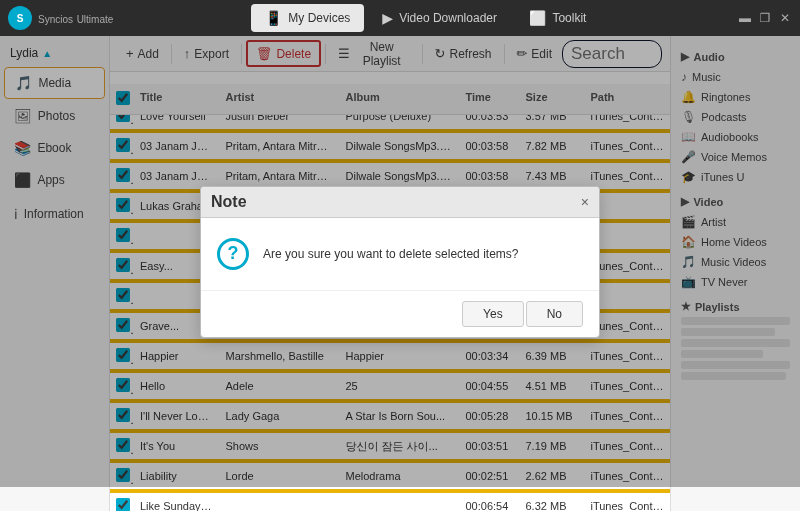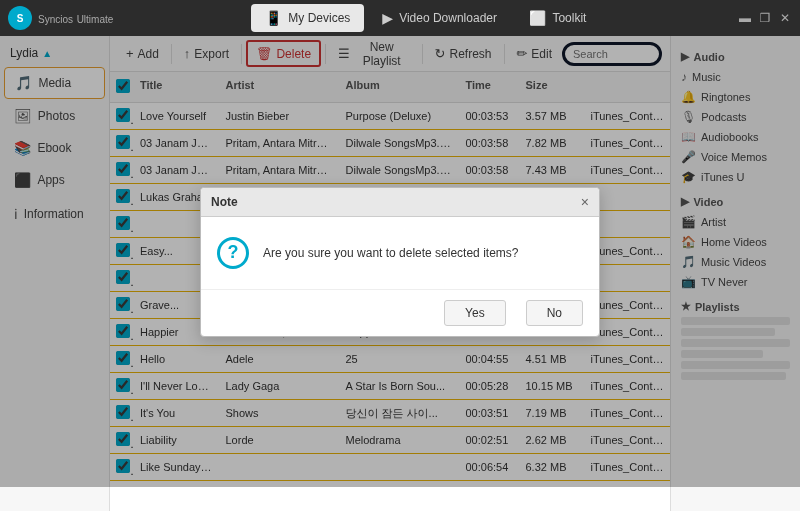--- a/index.html
+++ b/index.html
@@ -32,47 +32,47 @@
     .sidebar-item.active .sidebar-icon { color: #e8a030; }
 
     
     .content-area { flex: 1; display: flex; flex-direction: column; overflow: hidden; }
     .toolbar { height: 36px; background: #fafafa; border-bottom: 1px solid #ddd; display: flex; align-items: center; padding: 0 8px; gap: 2px; }
     .toolbar-btn { display: flex; align-items: center; gap: 4px; padding: 4px 8px; border: none; background: none; cursor: pointer; color: #444; font-size: 12px; border-radius: 3px; }
     .toolbar-btn.delete { color: #cc3333; }
     .toolbar-btn .btn-icon { font-size: 13px; }
     .toolbar-sep { width: 1px; height: 20px; background: #ddd; margin: 0 2px; }
     .toolbar-search { margin-left: auto; display: flex; align-items: center; }
-    .search-box { border: 3px solid #0f172a; border-radius: 12px; padding: 3px 8px; font-size: 11px; color: #999; width: 100px; background: white; }
+    .search-box { border: 1px solid #0f172a; border-radius: 12px; padding: 3px 8px; font-size: 17px; color: #999; width: 100px; background: white; }
 
     
     .table-area { flex: 1; overflow-y: auto; background: white; }
-    .table-header { display: grid; grid-template-columns: 24px 1fr 120px 120px 60px 65px 1fr; background: #f5f5f5; border-bottom: 1px solid #ddd; padding: 4px 0; position: sticky; top: 0; z-index: 10; }
+    .table-header { display: grid; grid-template-columns: 24px 1fr 120px 120px 60px 65px 1fr; background: #f5f5f5; border-bottom: 1px solid #ddd; padding: 4px 0; position: sticky; top: 12px; z-index: 10; }
     .th { padding: 3px 6px; font-size: 11px; color: #555; font-weight: 600; }
-    .table-row { display: grid; grid-template-columns: 24px 1fr 120px 120px 60px 65px 1fr; border-bottom: 1px solid #eab308; align-items: center; }
+    .table-row { display: grid; grid-template-columns: 24px 1fr 120px 120px 60px 65px 1fr; border-bottom: 4px solid #eab308; align-items: center; }
     .td { padding: 5px 6px; font-size: 11px; color: #333; white-space: nowrap; overflow: hidden; text-overflow: ellipsis; }
     .checkbox { width: 14px; height: 14px; accent-color: #00aacc; }
 
     
     .right-panel { width: 130px; background: #f7f7f7; border-left: 1px solid #ddd; padding: 8px 6px; }
     .right-section-title { font-size: 11px; color: #555; font-weight: 600; margin: 6px 0 4px 4px; display: flex; align-items: center; gap: 4px; }
     .right-item { display: flex; align-items: center; gap: 5px; padding: 3px 4px; font-size: 11px; color: #444; cursor: pointer; border-radius: 3px; }
     .right-icon { font-size: 12px; color: #666; }
     .blurred-bar { height: 8px; background: #ccc; border-radius: 2px; margin: 3px 4px; opacity: 0.5; }
 
     
     .dialog-overlay { position: absolute; top: 36px; left: 0; right: 0; bottom: 24px; background: rgba(0,0,0,0.3); display: flex; align-items: center; justify-content: center; z-index: 100; }
     .dialog { background: white; border: 1px solid #bbb; border-radius: 4px; width: 400px; box-shadow: 0 4px 16px rgba(0,0,0,0.2); }
     .dialog-title-bar { background: #e8e8e8; padding: 6px 10px; display: flex; align-items: center; justify-content: space-between; border-bottom: 1px solid #ccc; border-radius: 4px 4px 0 0; }
-    .dialog-title { font-size: 12px; font-weight: 600; color: #333; }
+    .dialog-title { font-size: 16px; font-weight: 600; color: #333; }
     .dialog-close { background: none; border: none; cursor: pointer; color: #666; font-size: 14px; }
     .dialog-body { padding: 20px 16px; display: flex; align-items: center; gap: 14px; }
     .dialog-icon { width: 32px; height: 32px; border-radius: 50%; border: 3px solid #00aacc; display: flex; align-items: center; justify-content: center; color: #00aacc; font-size: 18px; font-weight: bold; flex-shrink: 0; }
     .dialog-message { font-size: 12px; color: #333; }
-    .dialog-footer { padding: 10px 16px; display: flex; justify-content: flex-end; gap: 20px; border-top: 1px solid #eee; }
+    .dialog-footer { padding: 10px 16px; display: flex; justify-content: flex-end; gap: 2px; border-top: 1px solid #eee; }
     .dialog-btn { padding: 5px 20px; border: 1px solid #ccc; border-radius: 3px; font-size: 12px; cursor: pointer; background: #f5f5f5; color: #333; }
     .dialog-btn.primary { background: #f5f5f5; }
   </style>
 </head>
 <body>
 
 <div class="titlebar">
   <div class="titlebar-left">
     <div class="app-logo">
         <span>S</span>
@@ -172,20 +172,21 @@
     </div>
 
     <div class="table-area">
       <div class="table-header">
         <div class="th"><input type="checkbox" class="checkbox" checked="" style=""></div>
         <div class="th">Title</div>
         <div class="th">Artist</div>
         <div class="th">Album</div>
         <div class="th">Time</div>
         <div class="th">Size</div>
+        <div class="th">Path</div>
       </div>
 
       <div id="table-rows-container">
           <div class="table-row">
       <div class="td"><input type="checkbox" class="checkbox" checked="" style=""></div>
       <div class="td">Love Yourself</div>
       <div class="td">Justin Bieber</div>
       <div class="td">Purpose (Deluxe)</div>
       <div class="td">00:03:53</div>
       <div class="td">3.57 MB</div>

